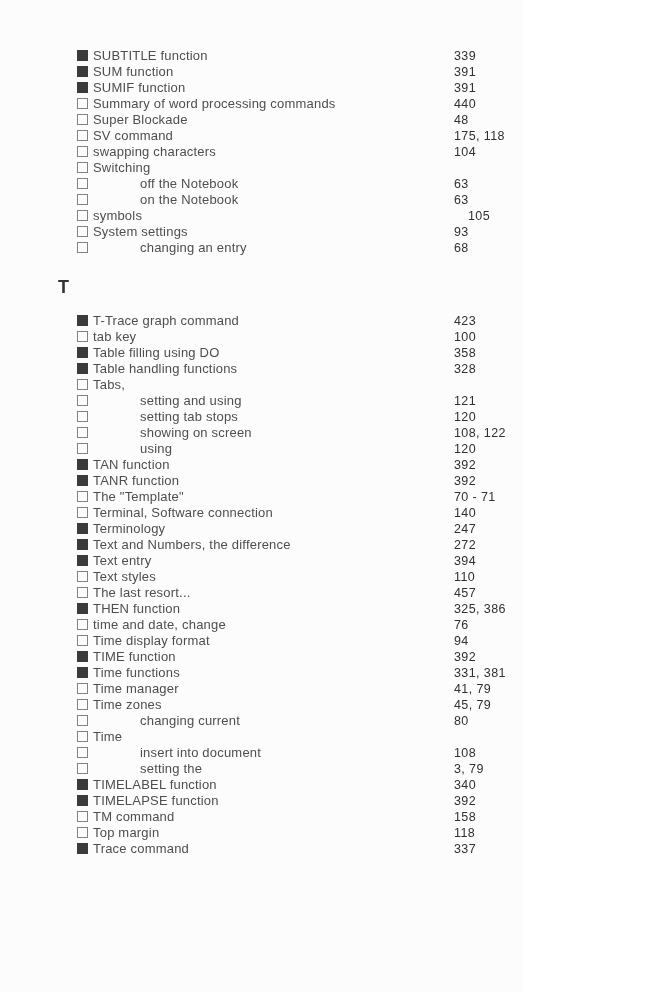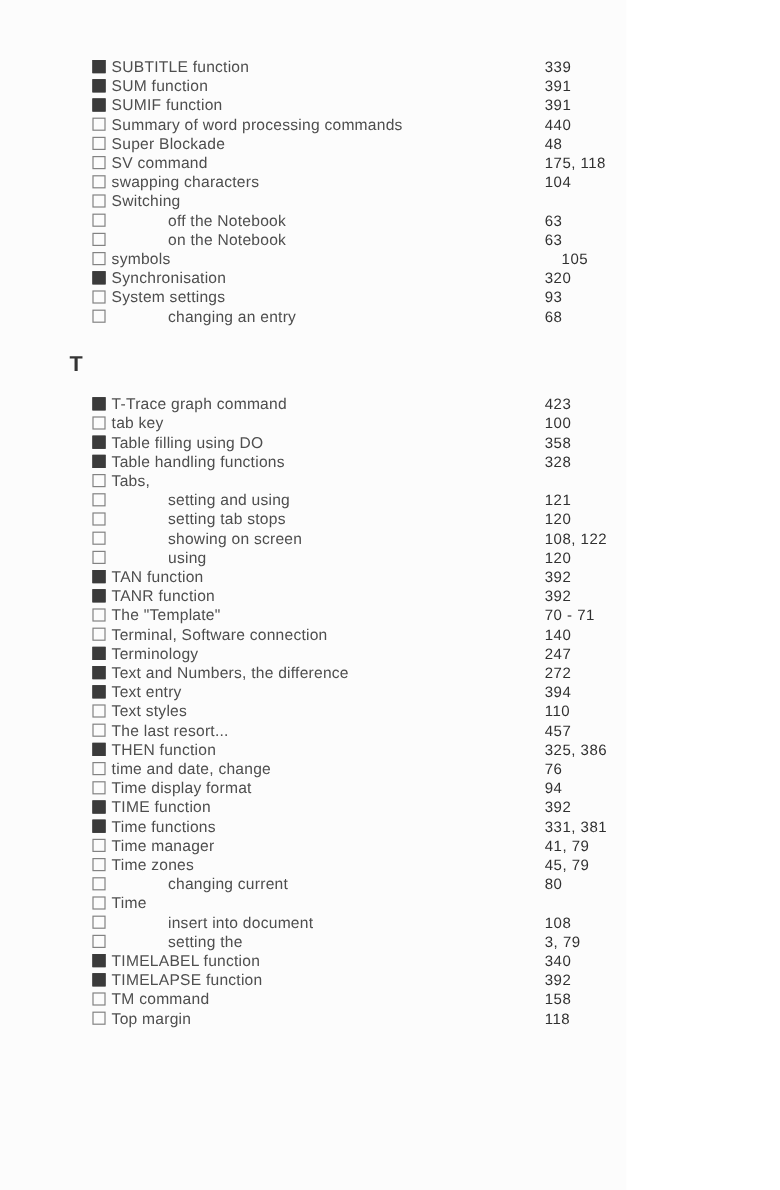--- a/index.html
+++ b/index.html
@@ -116,25 +116,20 @@
           <span class="checkbox"></span>
           <span class="label indent">on the Notebook</span>
           <span class="pages">63</span>
         </div>
         <div class="row">
           <span class="checkbox"></span>
           <span class="label">symbols</span>
           <span class="pages shift">105</span>
         </div>
         <div class="row">
-          <span class="checkbox filled"></span>
-          <span class="label">Synchronisation</span>
-          <span class="pages">320</span>
-        </div>
-        <div class="row">
           <span class="checkbox"></span>
           <span class="label">System settings</span>
           <span class="pages">93</span>
         </div>
         <div class="row">
           <span class="checkbox"></span>
           <span class="label indent">changing an entry</span>
           <span class="pages">68</span>
         </div>
       </div>
@@ -295,16 +290,21 @@
         </div>
         <div class="row">
           <span class="checkbox"></span>
           <span class="label">TM command</span>
           <span class="pages">158</span>
         </div>
         <div class="row">
           <span class="checkbox"></span>
           <span class="label">Top margin</span>
           <span class="pages">118</span>
+        </div>
+        <div class="row">
+          <span class="checkbox filled"></span>
+          <span class="label">Trace command</span>
+          <span class="pages">337</span>
         </div>
       </div>
     </div>
 </div>
 
 </body></html>

